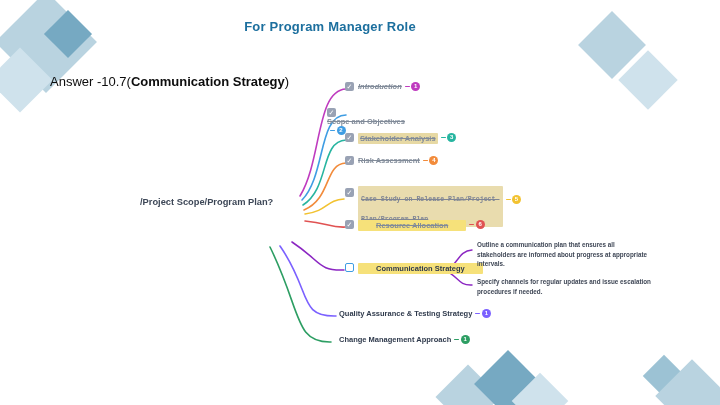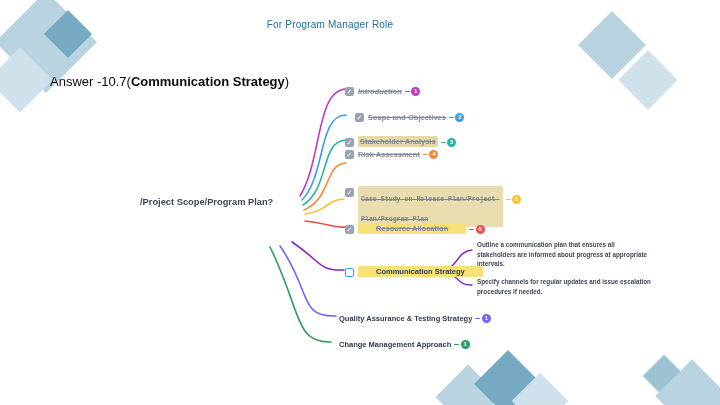--- a/index.html
+++ b/index.html
@@ -9,35 +9,35 @@
   }
   
   .diamond{position:absolute;transform:rotate(45deg);}
   .dm-light{background:#b9d3e0;}
   .dm-lighter{background:#cfe2ec;}
   .dm-mid{background:#9cc2d4;}
   .dm-dark{background:#76a9c2;}
 
   .title{
     position:absolute;left:0;top:19px;width:660px;text-align:center;
-    font-size:10px;font-weight:normal;color:#1c6f9e;letter-spacing:.2px;
+    font-size:13px;font-weight:bold;color:#1c6f9e;letter-spacing:.2px;
   }
   .answer{
     position:absolute;left:50px;top:74px;font-size:13px;color:#0d0d0d;
   }
   .answer b{font-weight:bold;}
 
   svg.links{position:absolute;left:0;top:0;pointer-events:none;}
 
   .root{
     position:absolute;left:140px;top:196px;width:175px;
     font-size:9.3px;line-height:13.5px;color:#3d4757;font-weight:600;
   }
 
-  .topic{position:absolute;display:flex;align-items:flex-end;height:14px;}
+  .topic{position:absolute;display:flex;align-items:flex-start;height:14px;}
   .cb{
     width:9px;height:9px;border-radius:2px;flex:0 0 auto;margin-right:4px;
     display:flex;align-items:center;justify-content:center;
   }
   .cb.checked{background:#99a2b4;color:#ffffff;font-size:7px;line-height:9px;}
   .cb.unchecked{background:#ffffff;border:1.3px solid #3f9de3;width:7px;height:7px;}
   .lbl{font-size:7.5px;font-weight:600;color:#818b99;white-space:nowrap;}
   .strike{text-decoration:line-through;}
   .italic{font-style:italic;}
   .bold-dark{color:#2f3a4c;font-weight:bold;}
@@ -109,39 +109,39 @@
 
   <div class="topic" style="left:345px;top:82px;">
     <span class="cb checked">✓</span>
     <span class="lbl strike italic">Introduction</span>
     <span class="tag c-magenta">
         <i class="dash"></i>
         <i class="num">1</i>
       </span>
   </div>
 
-  <div class="topic" style="left:355px;top:108px;">
+  <div class="topic" style="left:327px;top:108px;flex-direction:column;">
     <span class="cb checked">✓</span>
     <span class="lbl strike">Scope and Objectives</span>
     <span class="tag c-blue">
         <i class="dash"></i>
         <i class="num">2</i>
       </span>
   </div>
 
   <div class="topic" style="left:345px;top:133px;">
     <span class="cb checked">✓</span>
     <span class="lbl strike hl-tan">Stakeholder Analysis</span>
     <span class="tag c-teal">
         <i class="dash"></i>
         <i class="num">3</i>
       </span>
   </div>
 
-  <div class="topic" style="left:345px;top:145px;">
+  <div class="topic" style="left:345px;top:156px;">
     <span class="cb checked">✓</span>
     <span class="lbl strike">Risk Assessment</span>
     <span class="tag c-orange">
         <i class="dash"></i>
         <i class="num">4</i>
       </span>
   </div>
 
   <div class="topic case-node" style="left:345px;top:186px;">
     <span class="cb checked">✓</span>

